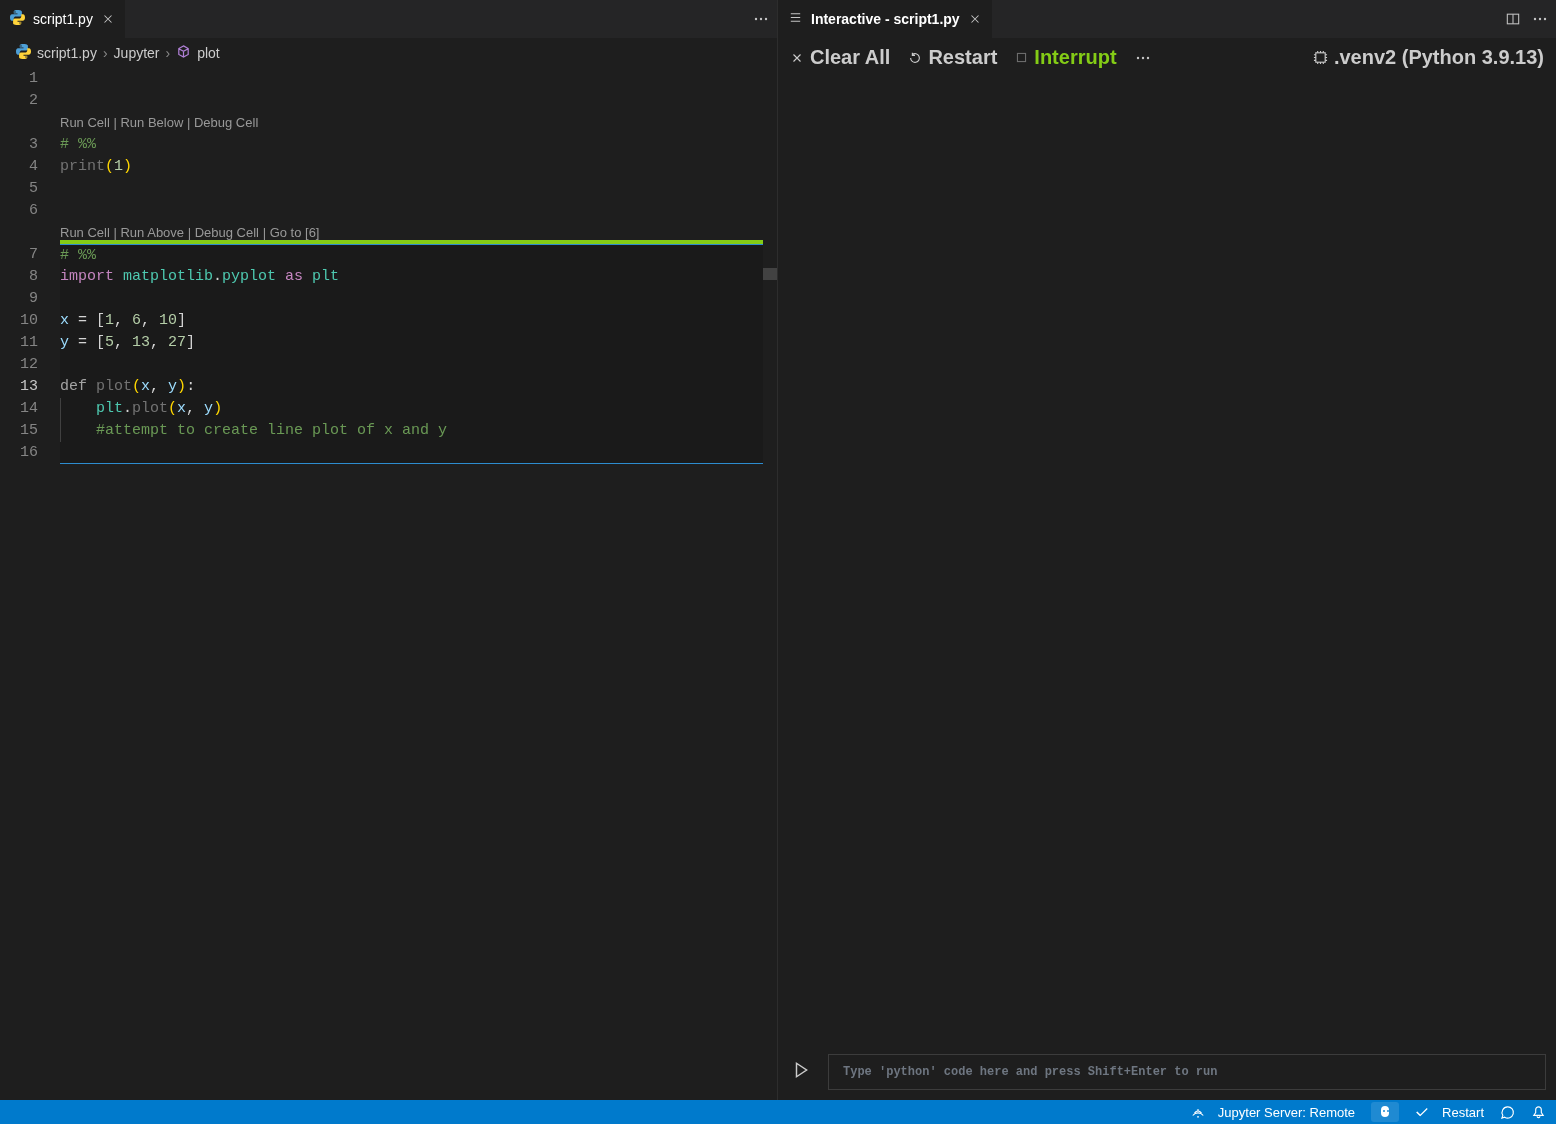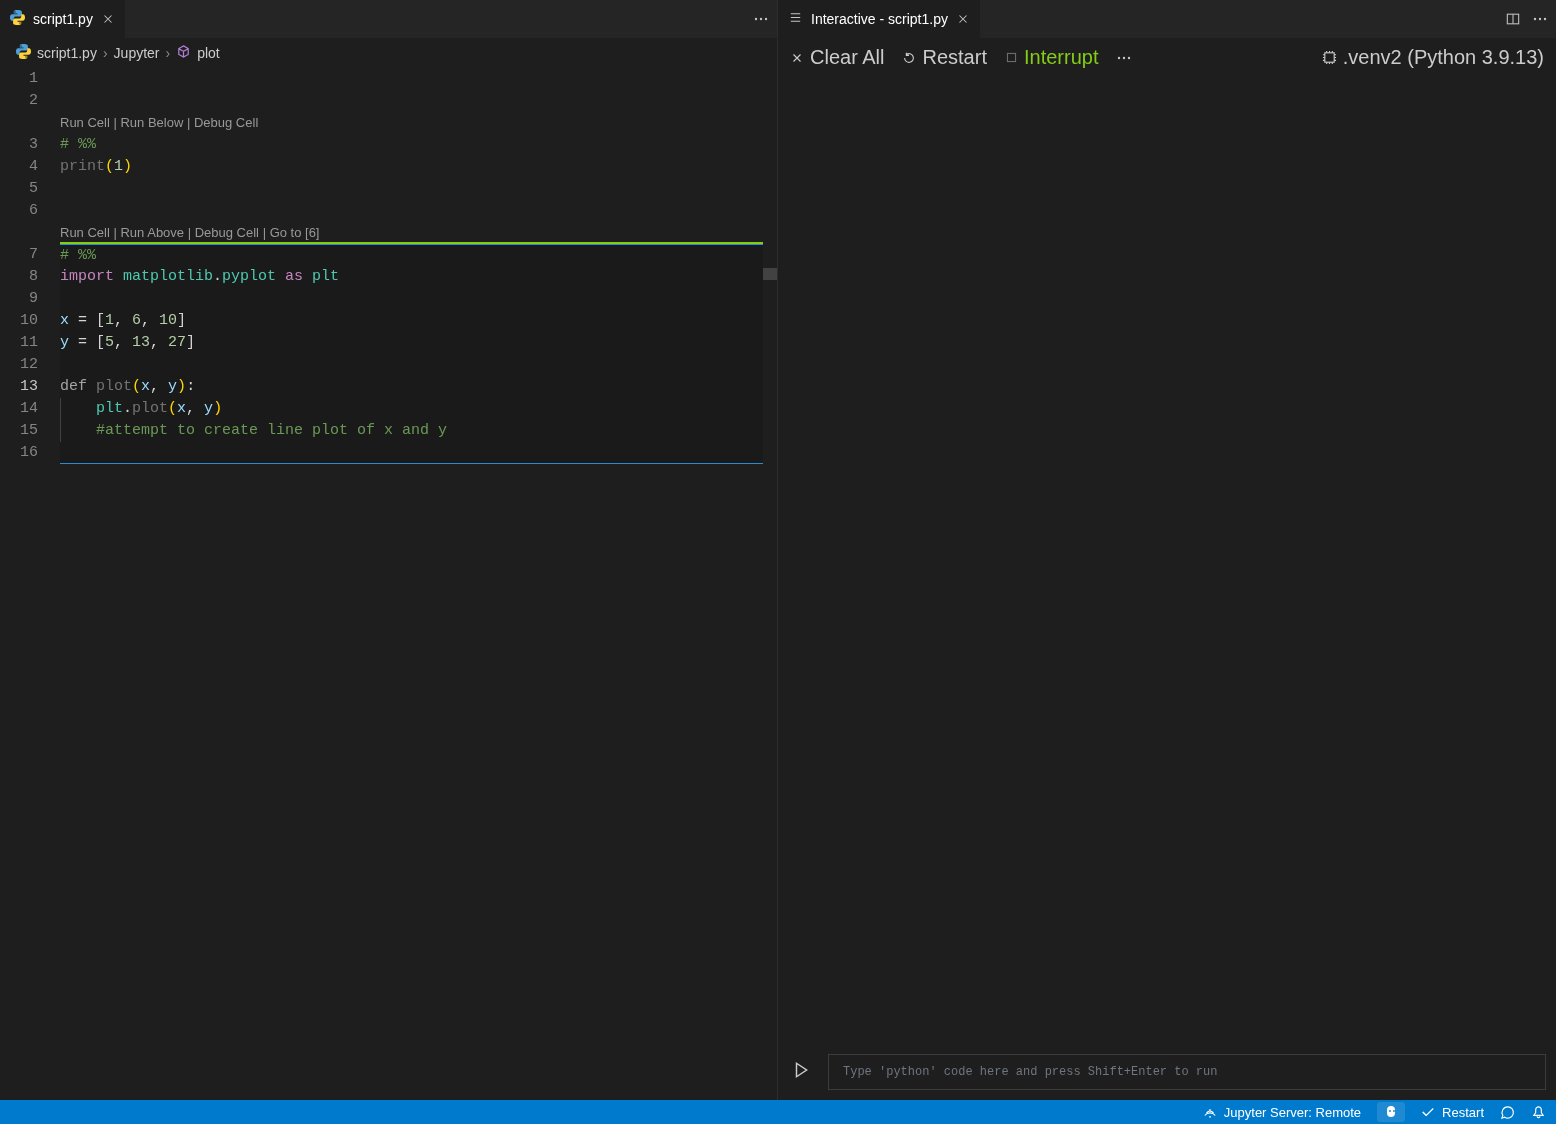--- a/index.html
+++ b/index.html
@@ -22,20 +22,21 @@
       display: flex;
       flex-direction: column;
       border-right: 1px solid #2d2d2d;
       position: relative;
     }
     .interactive-pane {
       width: 50%;
       display: flex;
       flex-direction: column;
       background: #1e1e1e;
+      font-weight: bold;
     }
     .tabs-bar {
       display: flex;
       background: #252526;
       height: 38px;
       align-items: center;
       justify-content: space-between;
     }
     .tabs-left { display: flex; align-items: center; height: 100%; }
     .tab {
@@ -82,21 +83,21 @@
     .code-area { flex: 1; position: relative; }
     .code-line { height: 22px; line-height: 22px; white-space: pre; position: relative; }
     .codelens {
       color: #999999;
       font-size: 13px;
       font-family: -apple-system, BlinkMacSystemFont, "Segoe UI", sans-serif;
       height: 22px;
       line-height: 22px;
       cursor: pointer;
     }
-    .codelens-2 { border-bottom: 2px solid #84cc16; }
+    .codelens-2 { border-bottom: 4px solid #84cc16; }
     .cell-sep-top { border-top: 1.5px solid #2d8ccf; }
     .cell-bottom { border-bottom: 1px solid #2d8ccf; }
     .highlight-line { background: rgba(255,255,255,0.035); }
     .bg-dark-cell { background: rgba(0,0,0,0.12); }
     .indent-guide {
       position: absolute;
       left: 0px;
       top: 0;
       height: 100%;
       border-left: 1px solid #404040;
@@ -160,21 +161,21 @@
       height: 24px;
       background: #007acc;
       display: flex;
       align-items: center;
       justify-content: flex-end;
       padding: 0 10px;
       font-size: 13px;
       color: #ffffff;
       gap: 16px;
     }
-    .status-item { display: flex; align-items: center; gap: 7px; cursor: pointer; }
+    .status-item { display: flex; align-items: center; gap: 13px; cursor: pointer; }
     .python-icon { color: #4d9fd6; }
     .box-icon-svg { width: 14px; height: 14px; }
     .copilot-pill {
       background: rgba(255,255,255,0.12);
       padding: 2px 6px;
       border-radius: 3px;
       display: flex;
       align-items: center;
     }
   </style>

